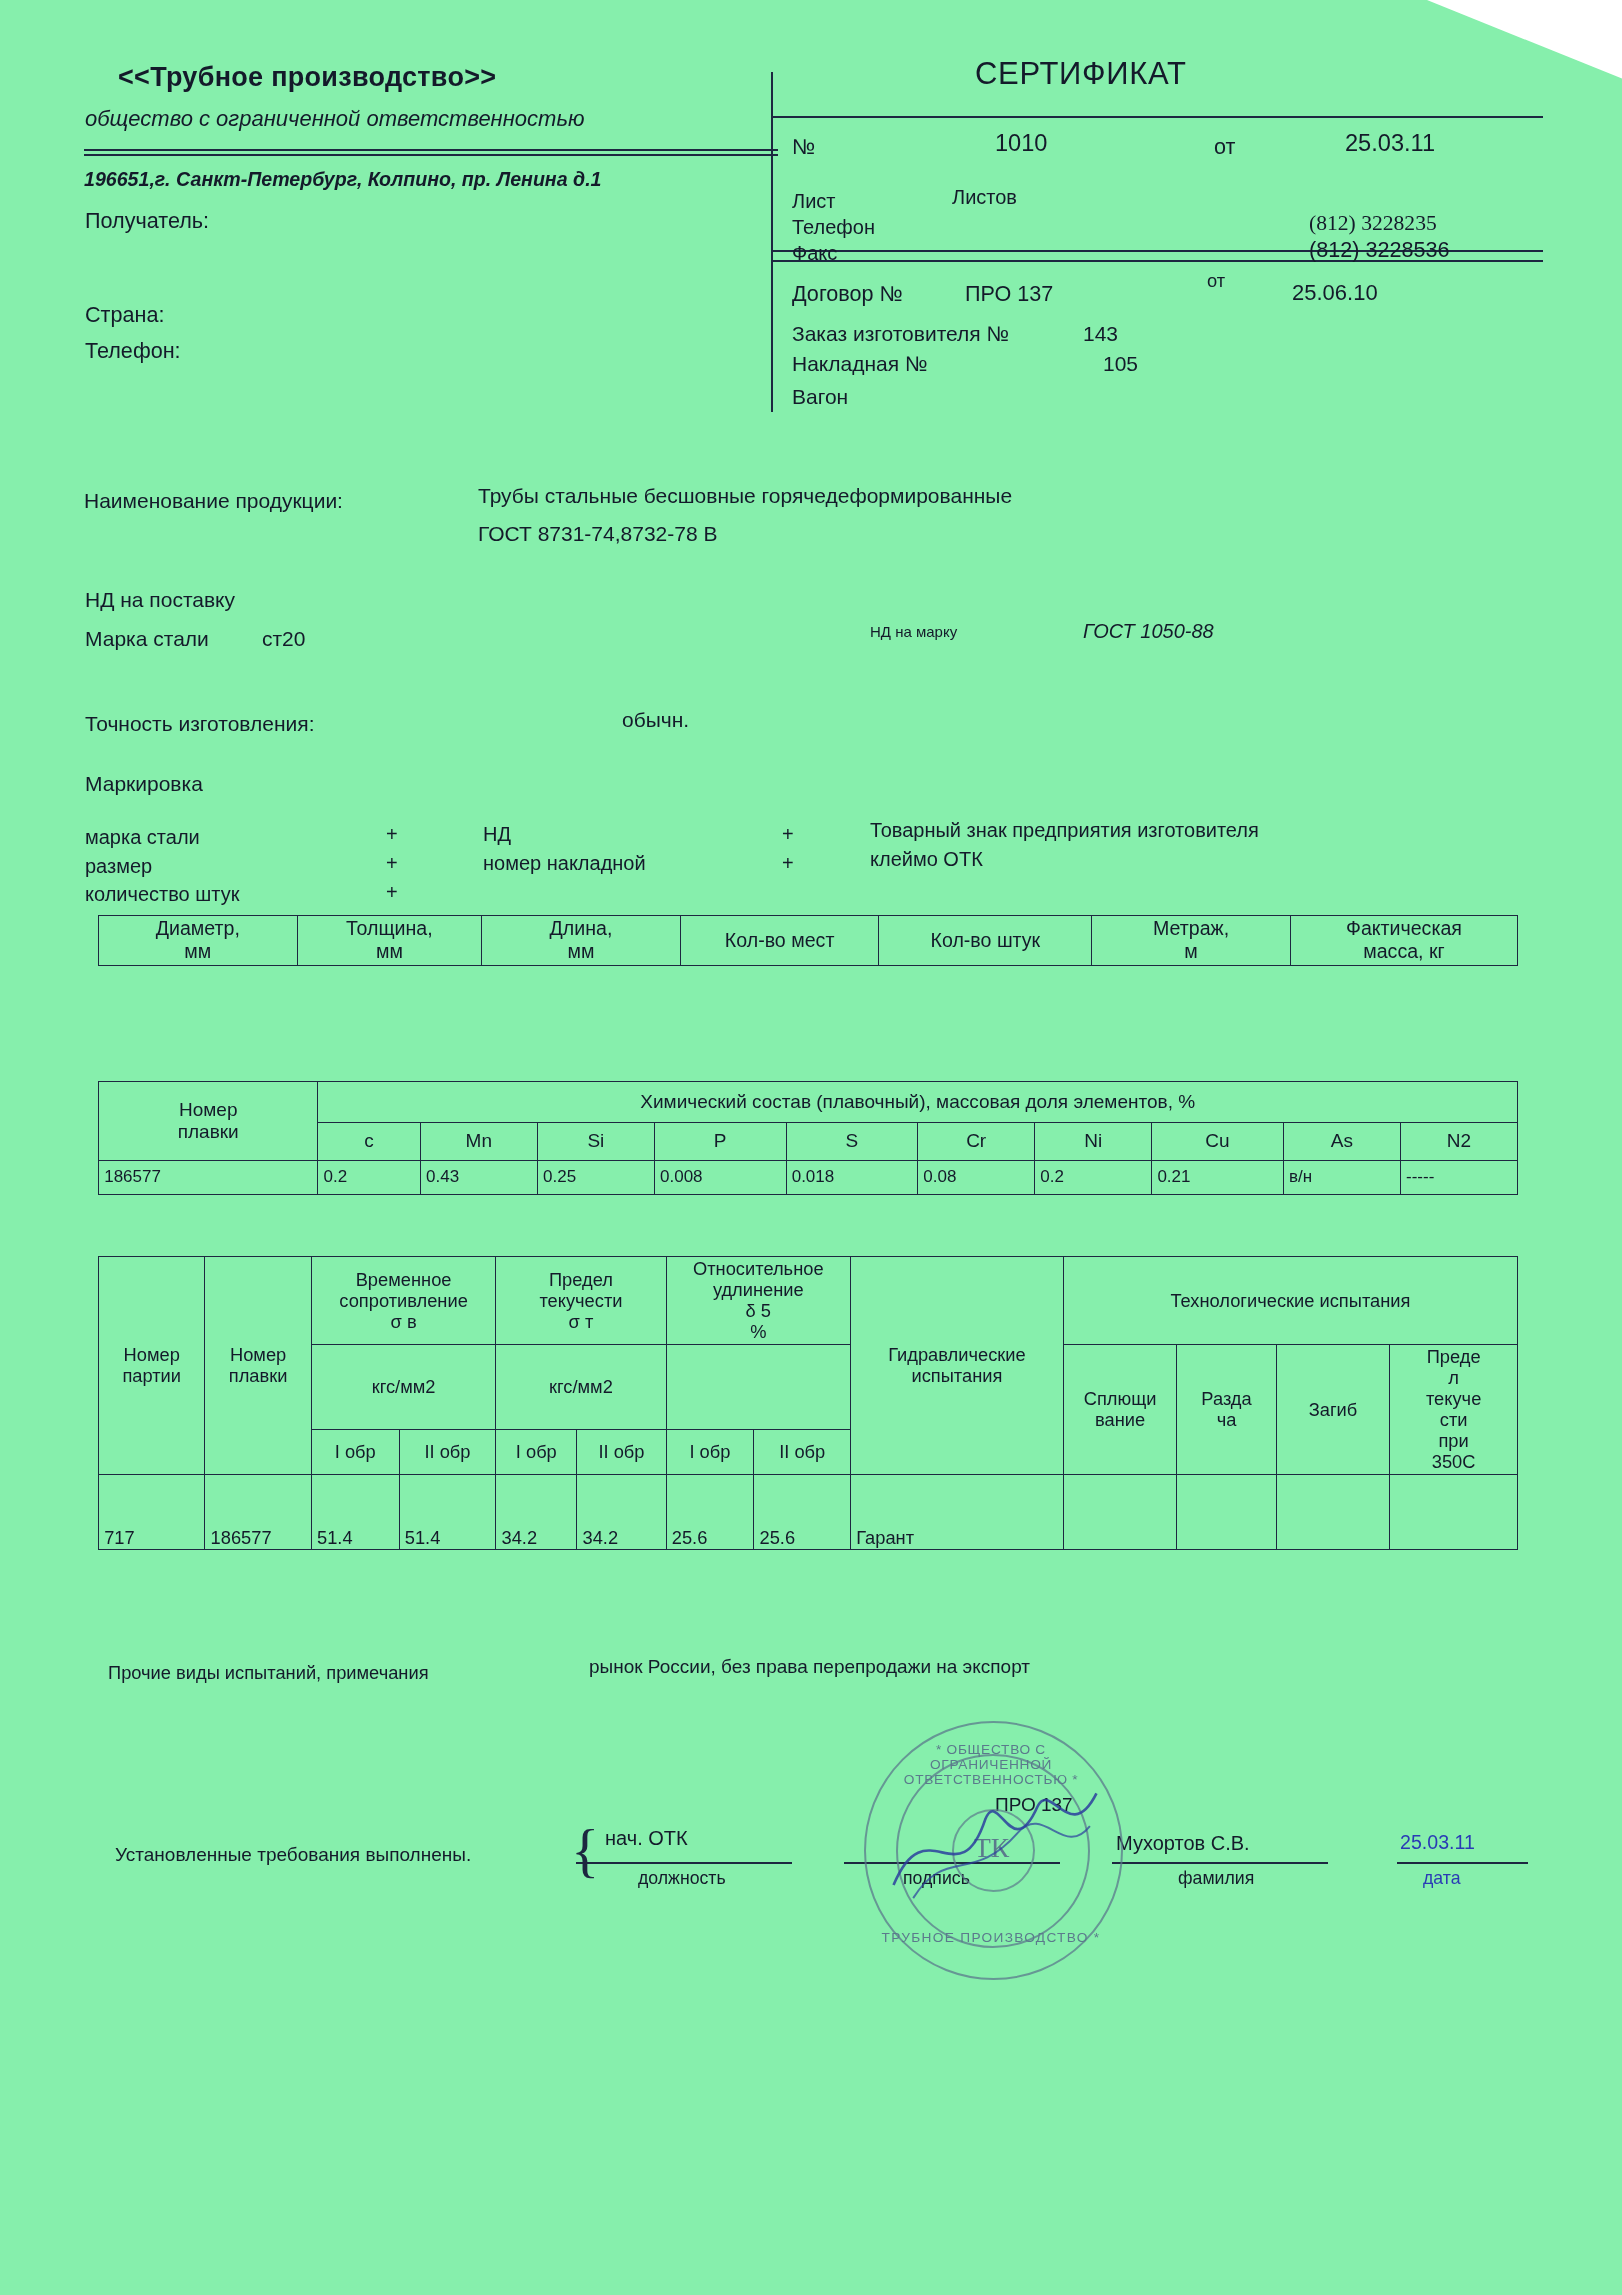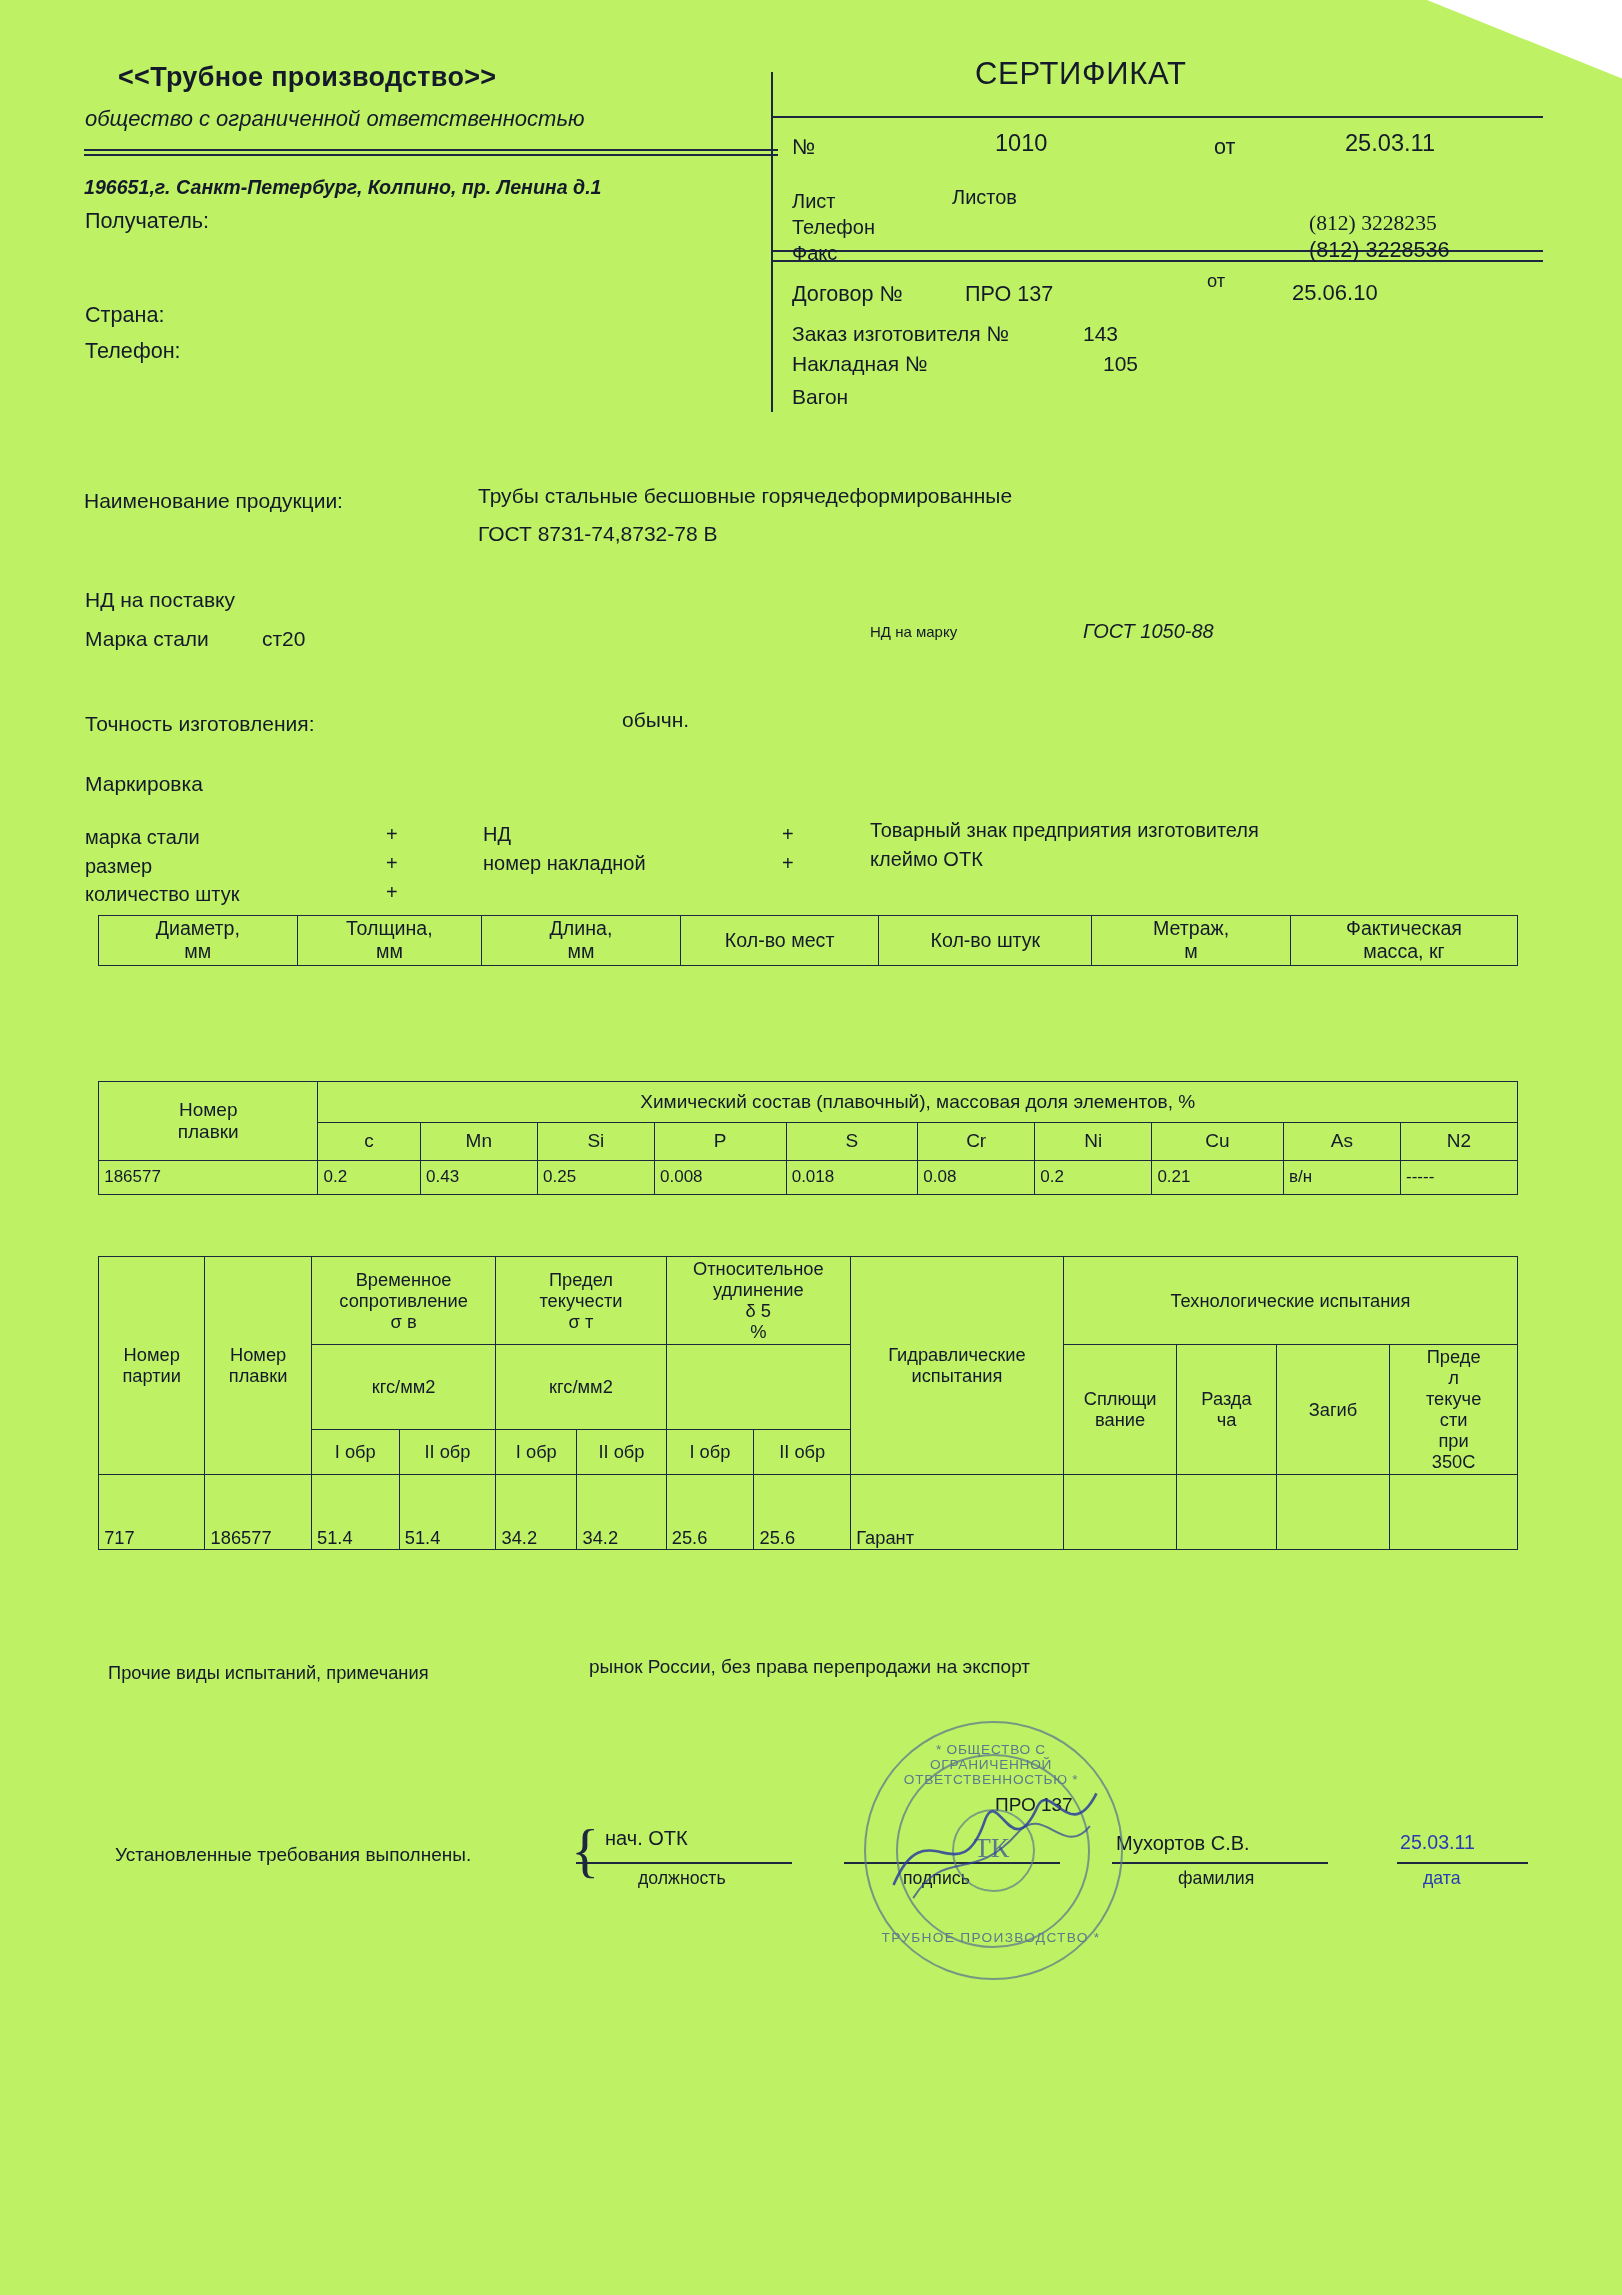--- a/index.html
+++ b/index.html
@@ -8,21 +8,21 @@
     background: #ffffff;
   }
   body {
     font-family: "Liberation Sans", sans-serif;
     color: #141a2a;
   }
   .page {
     position: relative;
     width: 1623px;
     height: 2295px;
-    background: #bef264;
+    background: #86efac;
     overflow: hidden;
   }
   
   .scan-corner {
     position: absolute;
     top: 0;
     right: 0;
     width: 196px;
     height: 79px;
     background: #ffffff;
@@ -43,21 +43,21 @@
     font-style: italic;
   }
   .rule-double {
     left: 84px; top: 149px;
     width: 694px;
     border-top: 2px solid #1d2740;
     border-bottom: 2px solid #1d2740;
     height: 3.3px;
   }
   .address {
-    left: 84px; top: 176px;
+    left: 84px; top: 168px;
     font-size: 19.6px;
     font-style: italic;
     font-weight: bold;
   }
   .recipient-label {
     left: 85px; top: 208px;
     font-size: 21.6px;
   }
   .country-label {
     left: 85px; top: 302px;

